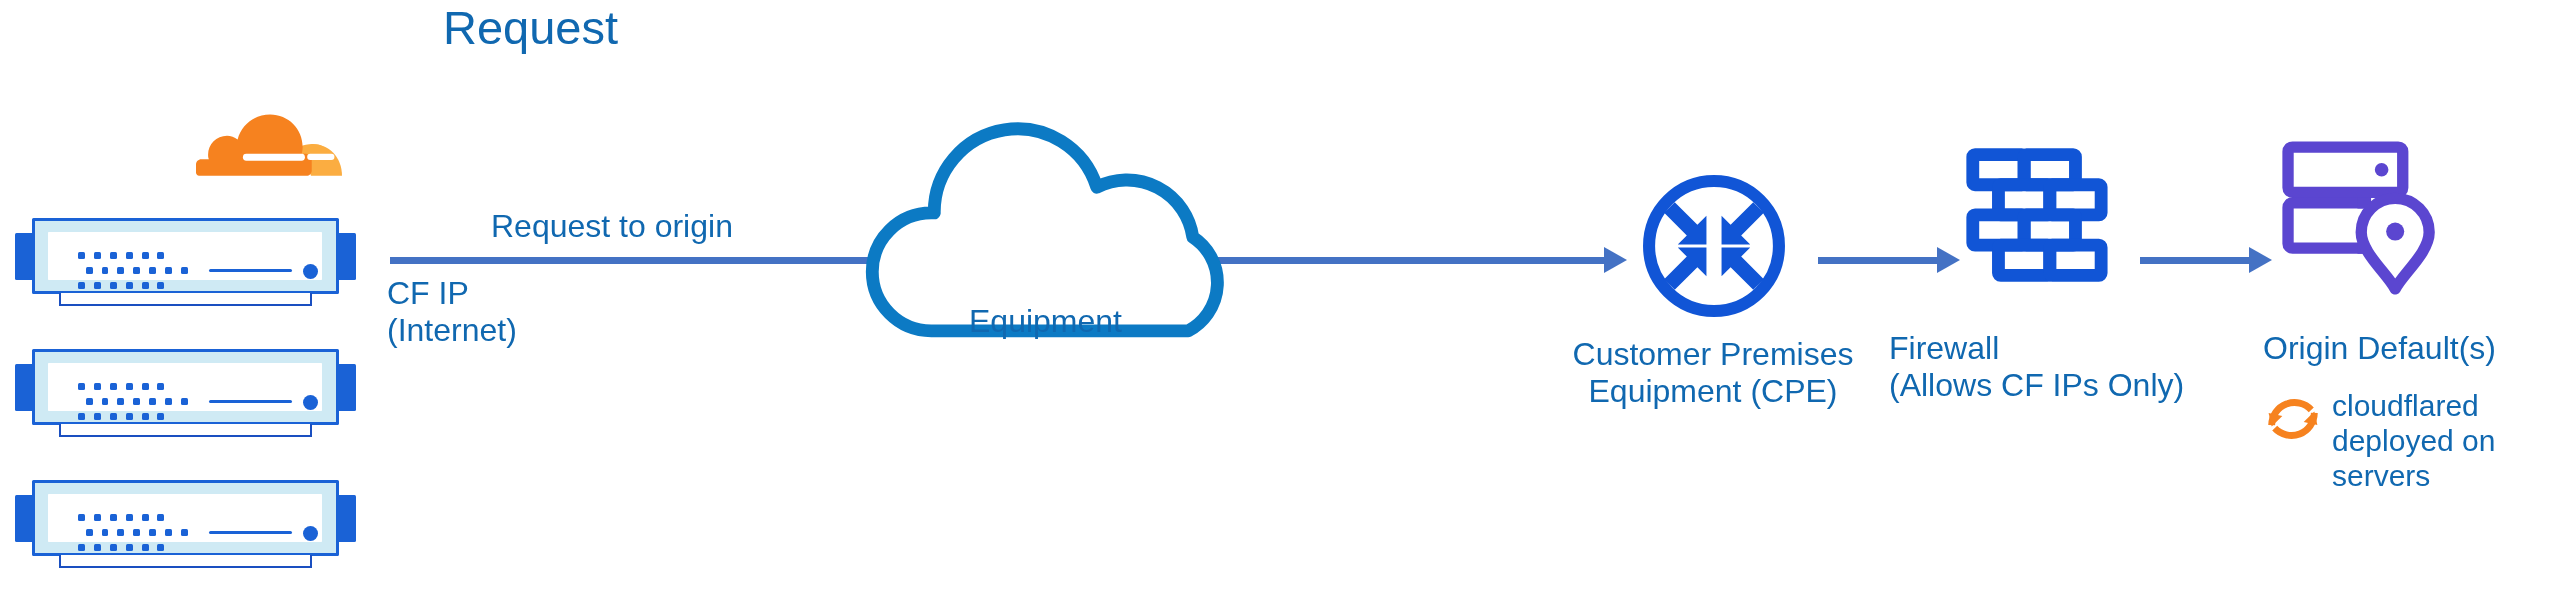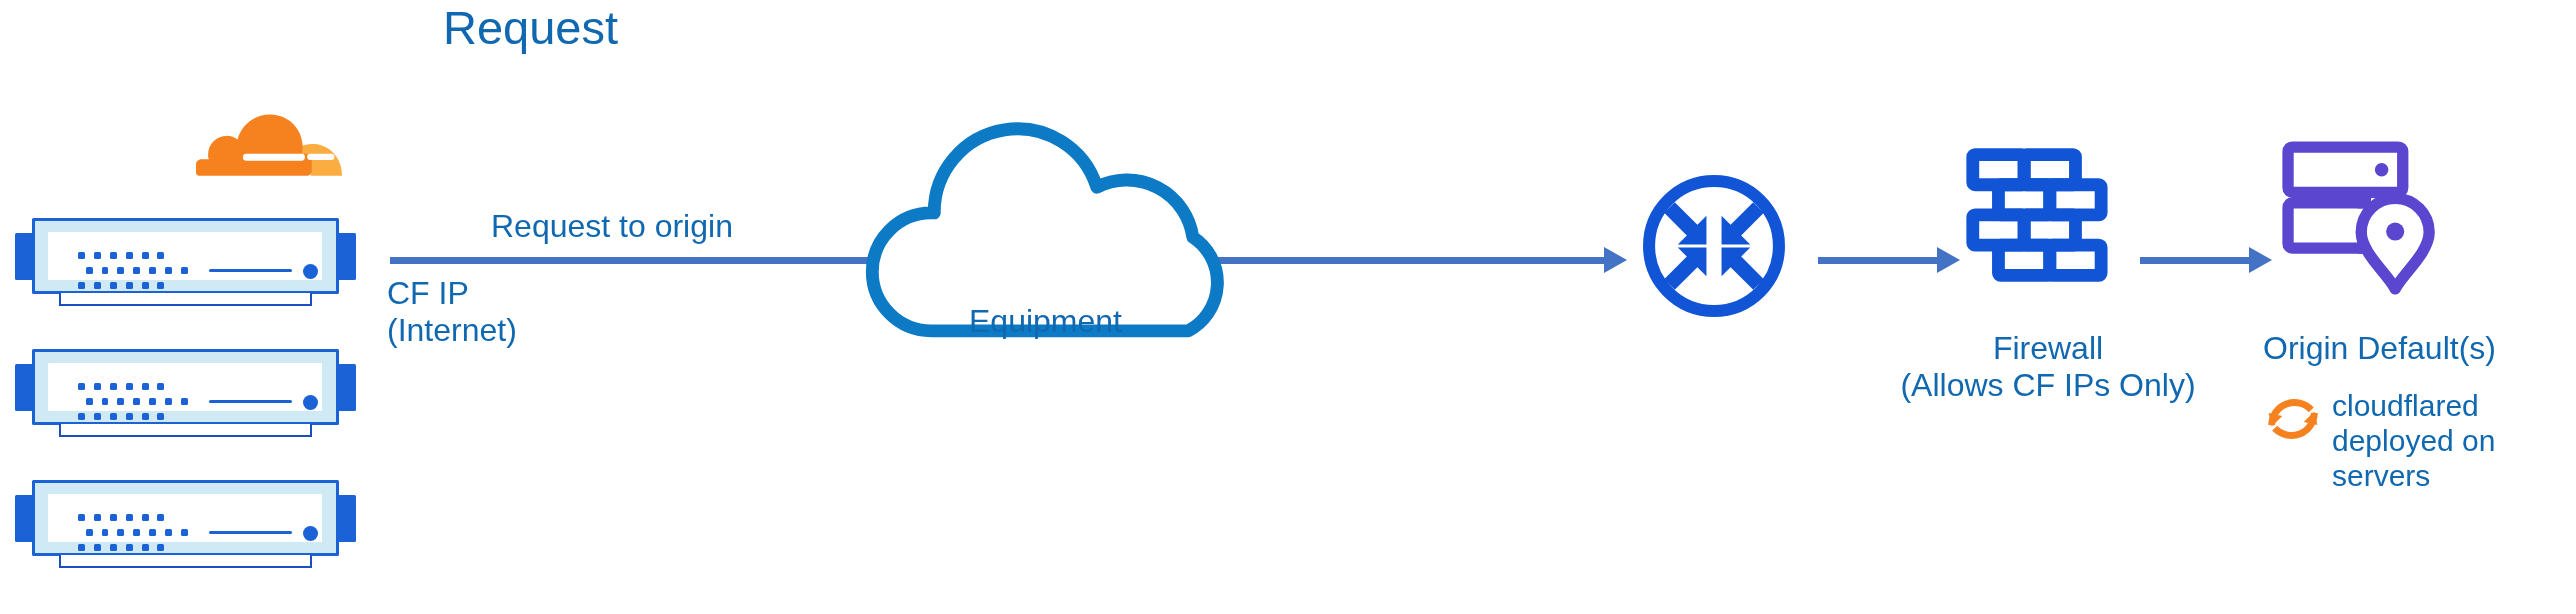--- a/index.html
+++ b/index.html
@@ -172,21 +172,21 @@
     left: 1554px;
     top: 336px;
     font-size: 32px;
     text-align: center;
     width: 318px;
   }
   #label-firewall {
     left: 1889px;
     top: 330px;
     font-size: 32px;
-    text-align: center;
+    text-align: left;
     width: 318px;
   }
   #label-origin {
     left: 2263px;
     top: 330px;
     font-size: 32px;
   }
   #label-cloudflared {
     left: 2332px;
     top: 388px;
@@ -384,20 +384,22 @@
 
       <path d="M46 40 L76 70 L88 58 L88 96 L50 96 L62 84 L32 54 Z" fill="#1155D6"></path>
 
       <path d="M150 40 L120 70 L108 58 L108 96 L146 96 L134 84 L164 54 Z" fill="#1155D6" transform="translate(0,0)"></path>
 
       <path d="M46 156 L76 126 L88 138 L88 100 L50 100 L62 112 L32 142 Z" fill="#1155D6"></path>
 
       <path d="M150 156 L120 126 L108 138 L108 100 L146 100 L134 112 L164 142 Z" fill="#1155D6"></path>
     </svg>
   </div>
+  <div class="abs lbl" id="label-cpe">Customer Premises
+Equipment (CPE)</div>
 
   <div class="abs wire" style="left:1818px; top:257px; width:124px;"></div>
   <div class="abs arrowhead" style="left:1937px; top:247px;"></div>
 
   <div class="abs" id="firewall-icon">
     <svg viewBox="0 0 206 200" width="156" height="151" xmlns="http://www.w3.org/2000/svg">
       <g fill="none" stroke="#1155D6" stroke-width="17" stroke-linejoin="round">
 
         <rect x="10" y="10" width="68" height="40" rx="3"></rect>
         <rect x="78" y="10" width="68" height="40" rx="3"></rect>

